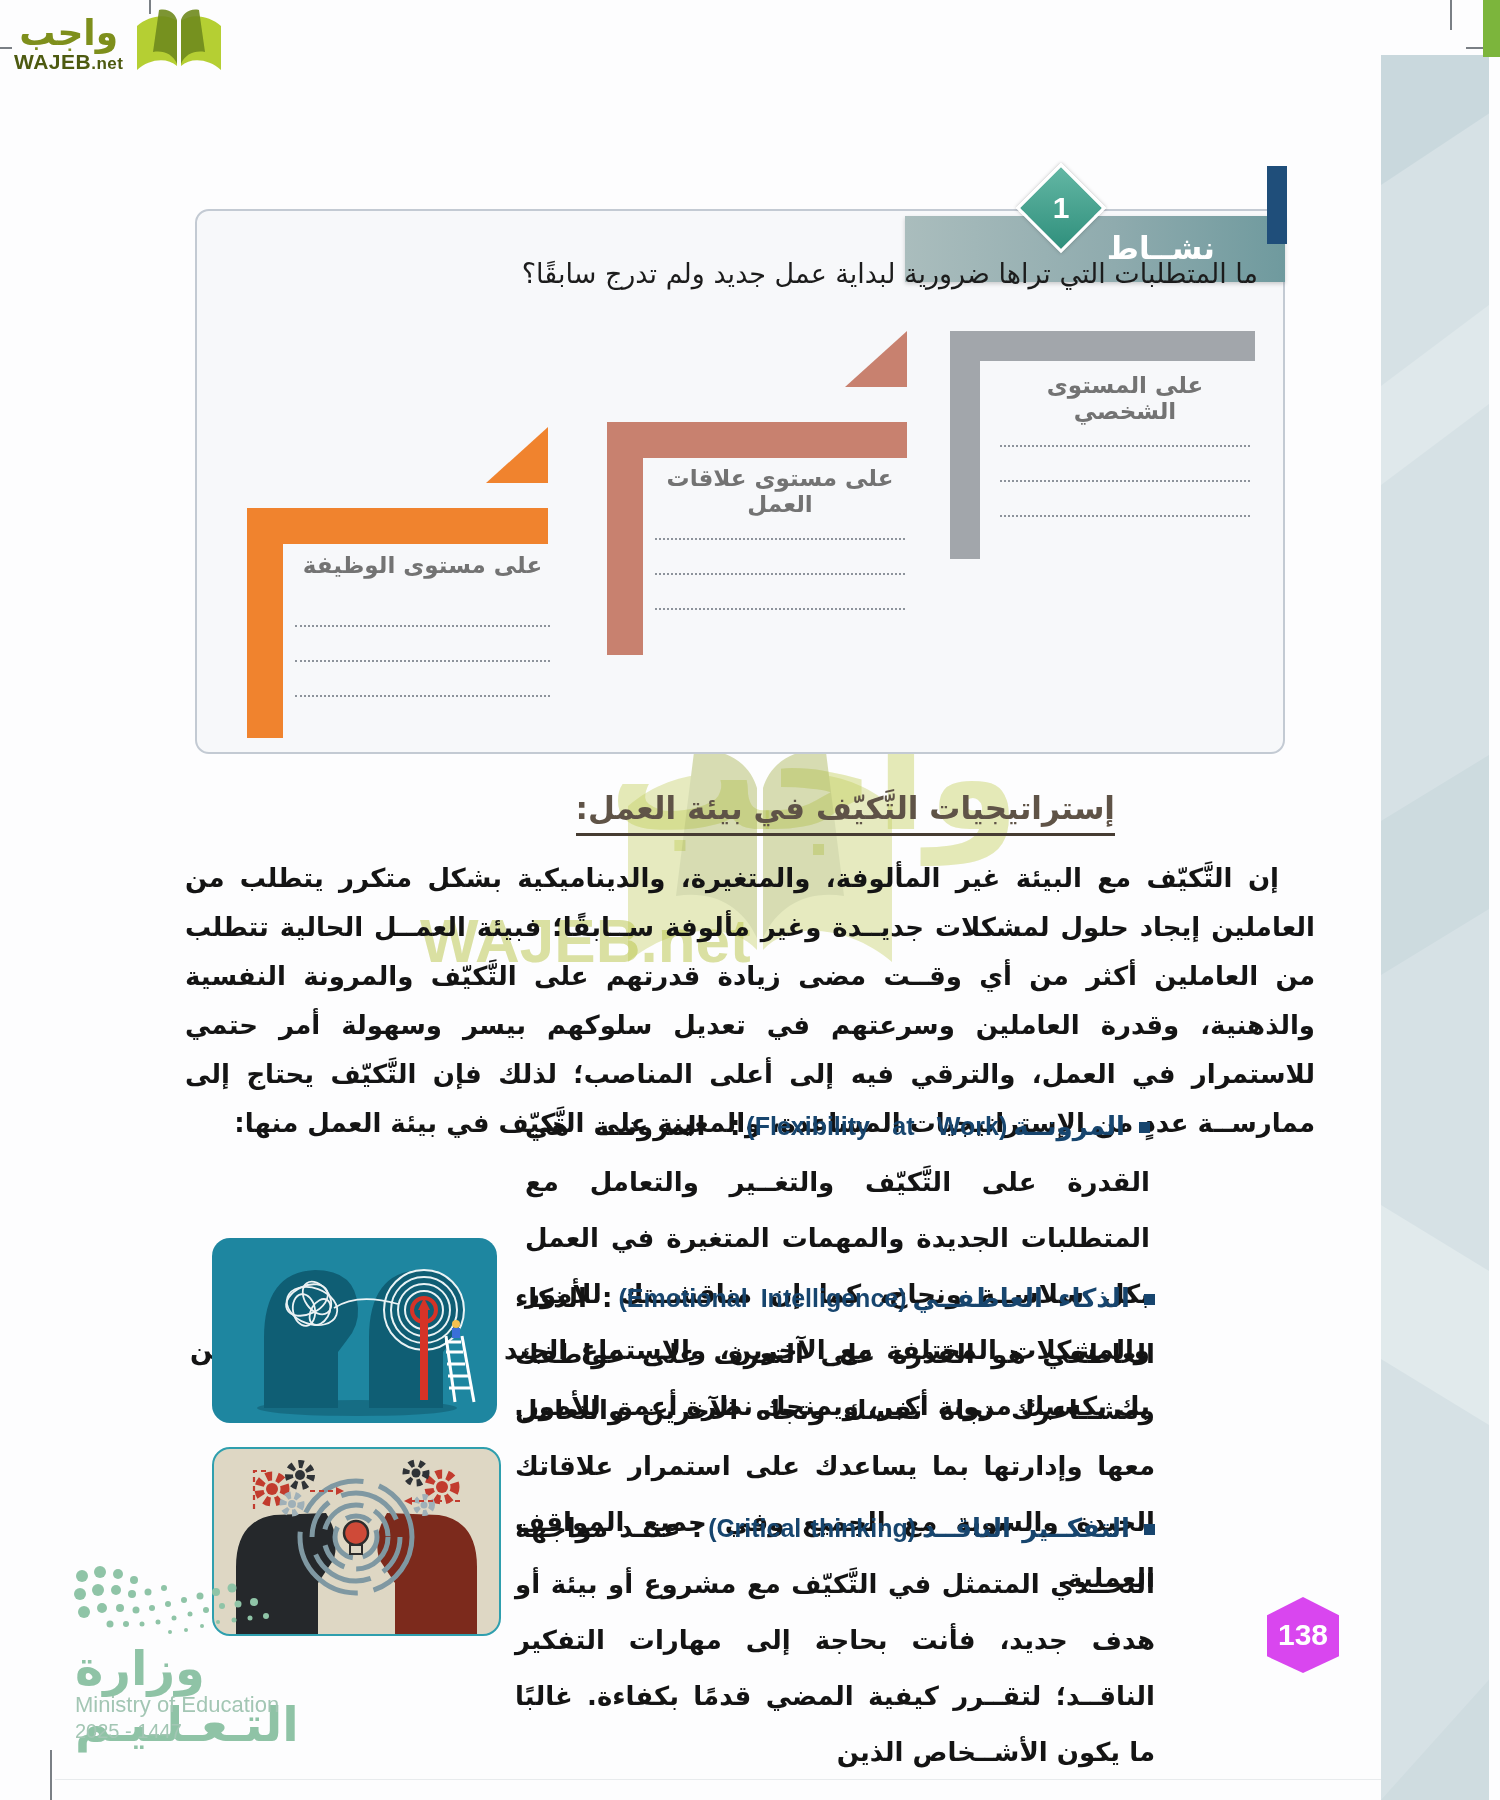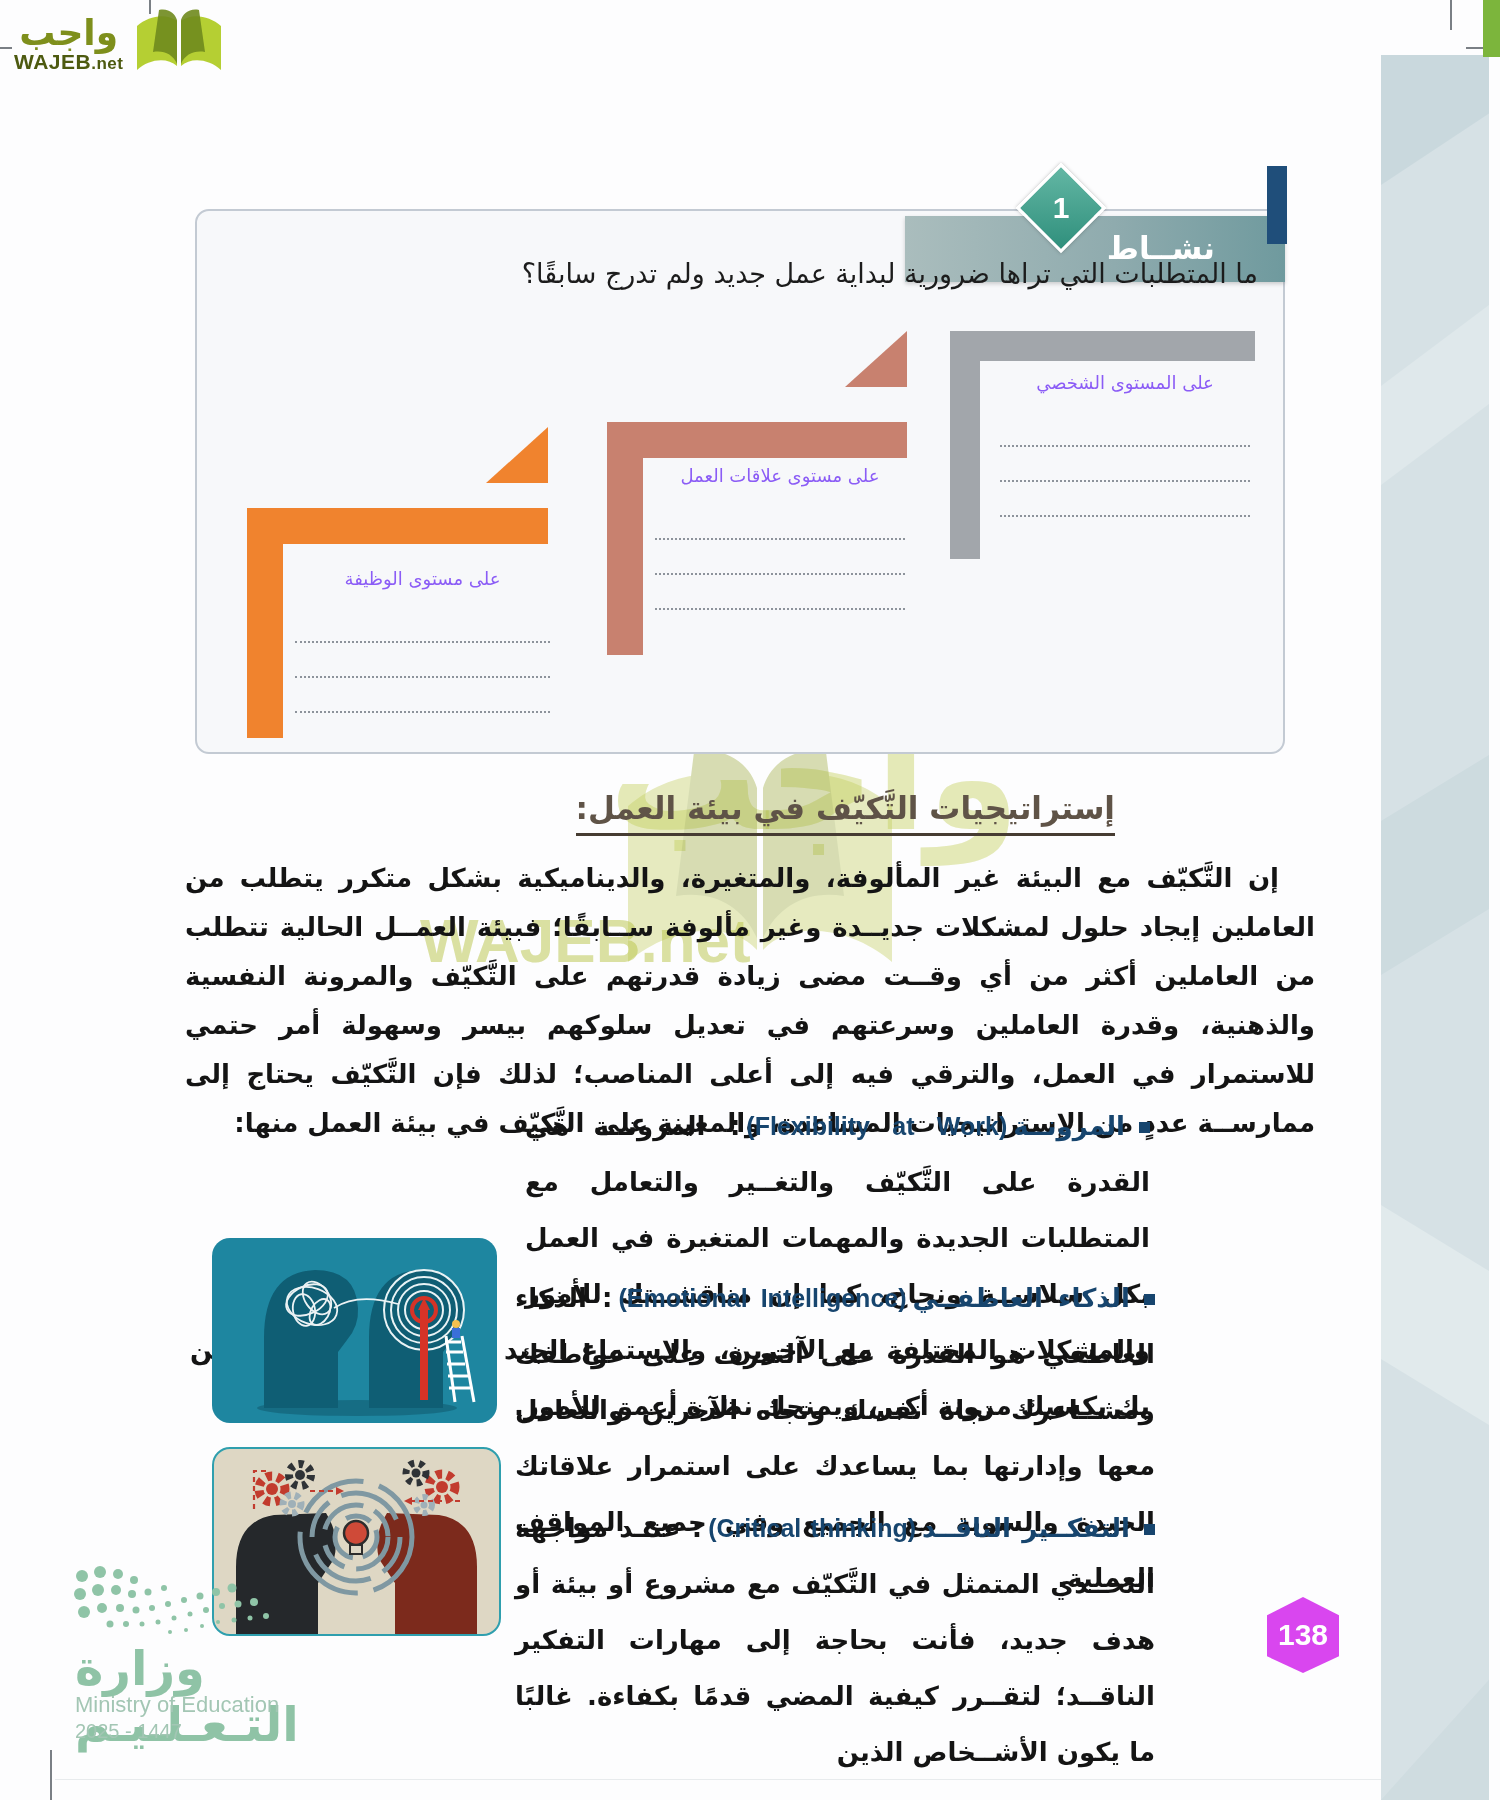--- a/index.html
+++ b/index.html
@@ -54,21 +54,21 @@
   .diamond-num{position:absolute;left:0;top:0;width:58px;height:58px;transform:rotate(-45deg);
            display:flex;align-items:center;justify-content:center;color:#fff;
            font-size:30px;font-weight:bold;font-family:"Liberation Sans",sans-serif;}
   .question{left:418px;top:258px;width:840px;direction:rtl;text-align:right;
             font-size:27px;color:#1c1c1c;}
 
   
   .bar{position:absolute;}
   .tri{position:absolute;clip-path:polygon(0 100%,100% 0,100% 100%);}
   .step-inner{position:absolute;direction:rtl;text-align:center;}
-  .step-label{height:40px;font-size:18px;font-weight:normal;color:#8b5cf6;}
+  .step-label{height:40px;font-size:23px;font-weight:bold;color:#737373;}
   .dline{border-bottom:2px dotted #8d939b;height:0;margin-top:33px;}
 
   
   .heading{right:385px;top:790px;direction:rtl;font-size:31px;font-weight:bold;color:#5f5347;
            padding-bottom:7px;border-bottom:3px solid #463c32;}
   .intro{left:185px;top:854px;width:1130px;direction:rtl;text-align:justify;
          font-size:26px;line-height:49px;color:#141414;font-weight:bold;text-indent:36px;}
 
   .bullet{direction:rtl;text-align:justify;font-size:26px;line-height:56px;color:#141414;font-weight:bold;}
   .b1{left:190px;top:1098px;width:960px;}
@@ -168,21 +168,21 @@
   <div class="step-inner" style="left:655px;top:465px;width:250px;">
     <div class="step-label">على مستوى علاقات العمل</div>
     <div class="dline"></div>
     <div class="dline"></div>
     <div class="dline"></div>
   </div>
 
   <div class="tri" style="left: 486px; top: 427px; width: 62px; height: 56px; background: rgb(240, 131, 46);"></div>
   <div class="bar abs" style="left: 247px; top: 508px; width: 301px; height: 36px; background: rgb(240, 131, 46);"></div>
   <div class="bar abs" style="left: 247px; top: 508px; width: 36px; height: 230px; background: rgb(240, 131, 46);"></div>
-  <div class="step-inner" style="left:295px;top:552px;width:255px;margin-top:16px;">
+  <div class="step-inner" style="left:295px;top:552px;width:255px;">
     <div class="step-label">على مستوى الوظيفة</div>
     <div class="dline"></div>
     <div class="dline"></div>
     <div class="dline"></div>
   </div>
 
   <div class="abs heading">إستراتيجيات التَّكيّف في بيئة العمل:</div>
   <div class="abs intro">إن التَّكيّف مع البيئة غير المألوفة، والمتغيرة، والديناميكية بشكل متكرر يتطلب من العاملين إيجاد حلول لمشكلات جديــدة وغير مألوفة ســابقًا؛ فبيئة العمــل الحالية تتطلب من العاملين أكثر من أي وقــت مضى زيادة قدرتهم على التَّكيّف والمرونة النفسية والذهنية، وقدرة العاملين وسرعتهم في تعديل سلوكهم بيسر وسهولة أمر حتمي للاستمرار في العمل، والترقي فيه إلى أعلى المناصب؛ لذلك فإن التَّكيّف يحتاج إلى ممارســة عددٍ من الإستراتيجيات المساعدة، والمعينة على التَّكيّف في بيئة العمل منها:</div>
 
   <div class="abs bullet b1">

